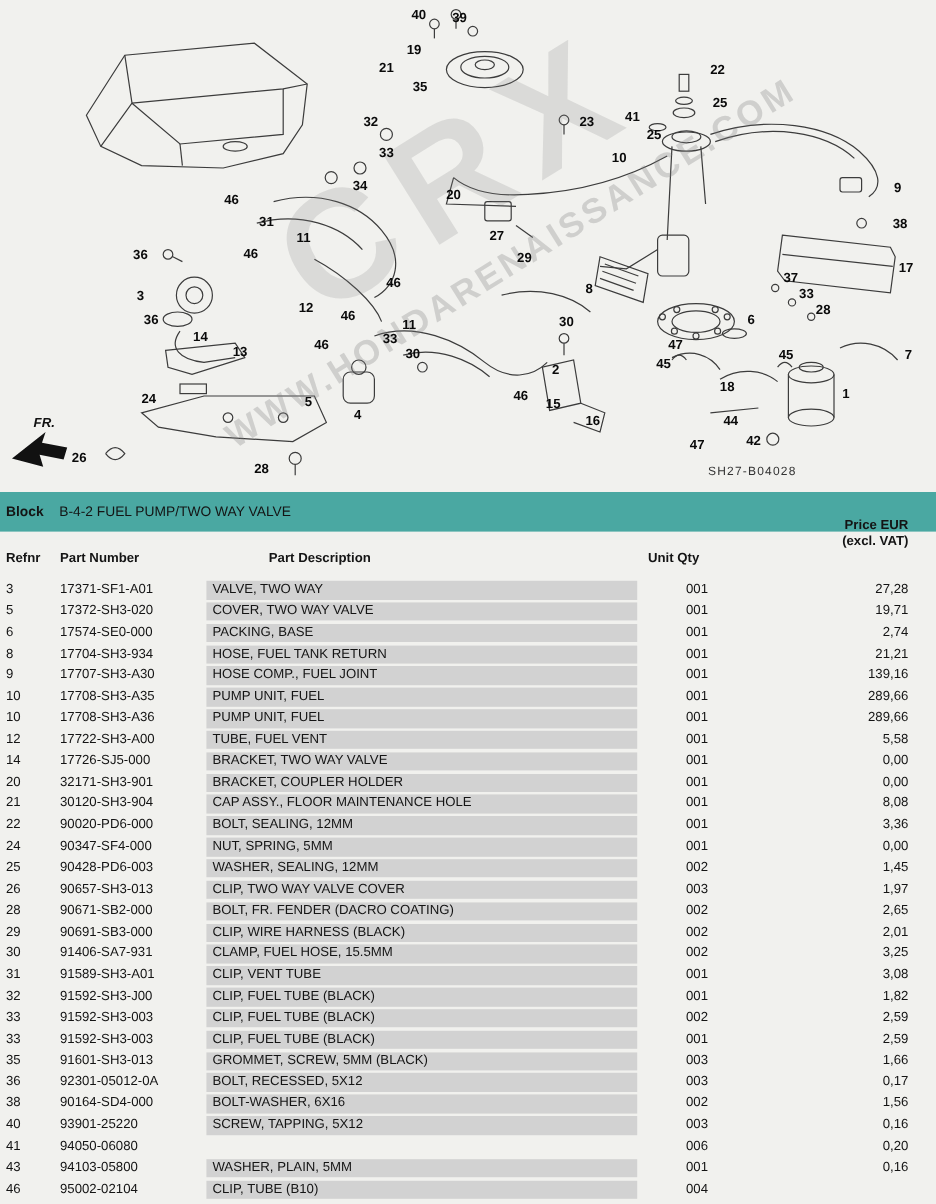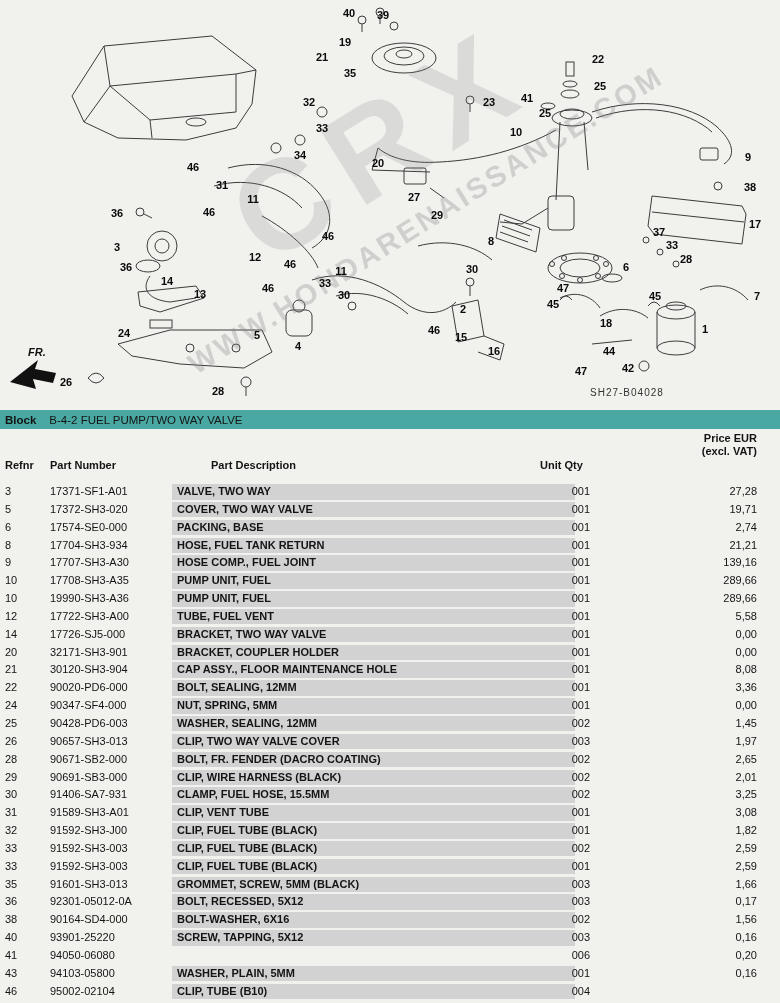--- a/index.html
+++ b/index.html
@@ -13,38 +13,38 @@
   .wm{position:absolute;left:110px;top:78px;width:560px;text-align:center;
       transform:rotate(-32deg);pointer-events:none;}
   .wm-big{font-size:128px;font-weight:bold;letter-spacing:16px;
       color:rgba(130,130,130,0.20);line-height:1;}
   .wm-small{font-size:29px;font-weight:bold;letter-spacing:3px;
       color:rgba(130,130,130,0.30);margin-top:8px;}
   .callout-layer{position:absolute;left:0;top:0;width:780px;height:408px;}
   .callout{position:absolute;transform:translate(-50%,-50%);
       font-size:11px;font-weight:bold;color:#0a0a0a;}
   
-  .block-bar{position:absolute;left:0;top:410px;width:780px;height:19px;
+  .block-bar{position:absolute;left:0;top:410px;width:780px;height:33px;
       background:#4aa8a2;display:flex;align-items:center;font-size:11.5px;}
   .block-label{font-weight:bold;margin-left:5px;}
   .block-title{margin-left:13px;}
   
   .price-header{position:absolute;top:432px;right:23px;text-align:right;
       font-size:11px;font-weight:bold;line-height:13px;}
   .col-headers{position:absolute;top:459px;left:0;width:780px;height:16px;
       font-size:11px;font-weight:bold;}
   .col-headers span{position:absolute;top:0;}
-  .ch-ref{left:5px;} .ch-pn{left:50px;} .ch-desc{left:171px;padding-left:40px;} .ch-qty{left:540px;}
+  .ch-ref{left:5px;} .ch-pn{left:50px;} .ch-desc{left:184px;padding-left:40px;} .ch-qty{left:540px;}
   .tbody{position:absolute;top:483px;left:0;width:780px;}
   .trow{position:relative;height:17.85px;font-size:11px;}
   .trow span{position:absolute;top:2px;white-space:nowrap;}
   .trow .c-ref{left:5px;}
   .trow .c-pn{left:50px;}
-  .trow .c-desc{left:172px;top:1px;width:403px;height:15.5px;background:#d2d2d2;
-      padding:1px 0 4px 5px;box-sizing:border-box;font-weight:bold;}
+  .trow .c-desc{left:172px;top:1px;width:359px;height:15.5px;background:#d2d2d2;
+      padding:1px 0 4px 5px;box-sizing:border-box;}
   .trow .c-qty{left:540px;width:50px;text-align:right;}
   .trow .c-price{right:23px;text-align:right;}
 </style>
 </head>
 <body>
 
 <div class="page">
 
   <div class="diagram">
     <svg width="780" height="408" viewBox="0 0 780 408">
@@ -291,21 +291,21 @@
       </div>
       <div class="trow">
         <span class="c-ref">10</span>
         <span class="c-pn">17708-SH3-A35</span>
         <span class="c-desc">PUMP UNIT, FUEL</span>
         <span class="c-qty">001</span>
         <span class="c-price">289,66</span>
       </div>
       <div class="trow">
         <span class="c-ref">10</span>
-        <span class="c-pn">19990-SH3-A36</span>
+        <span class="c-pn">17708-SH3-A36</span>
         <span class="c-desc">PUMP UNIT, FUEL</span>
         <span class="c-qty">001</span>
         <span class="c-price">289,66</span>
       </div>
       <div class="trow">
         <span class="c-ref">12</span>
         <span class="c-pn">17722-SH3-A00</span>
         <span class="c-desc">TUBE, FUEL VENT</span>
         <span class="c-qty">001</span>
         <span class="c-price">5,58</span>

